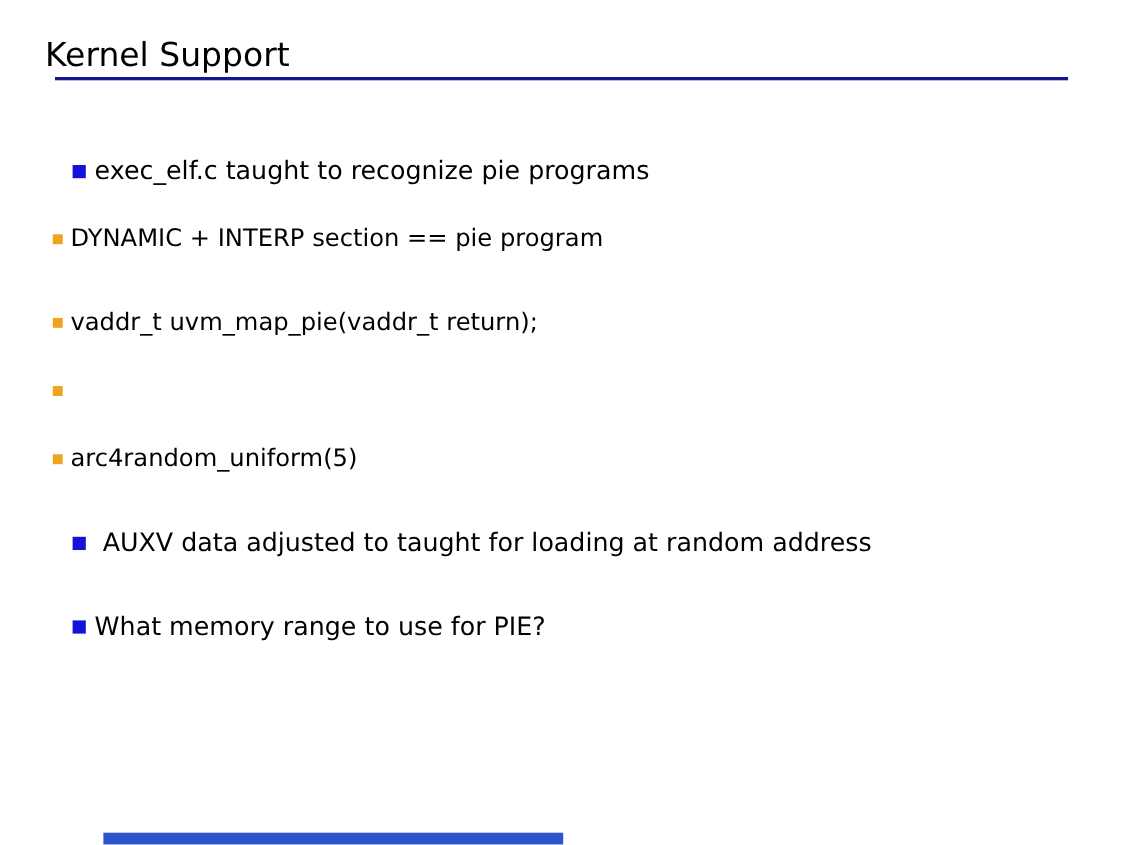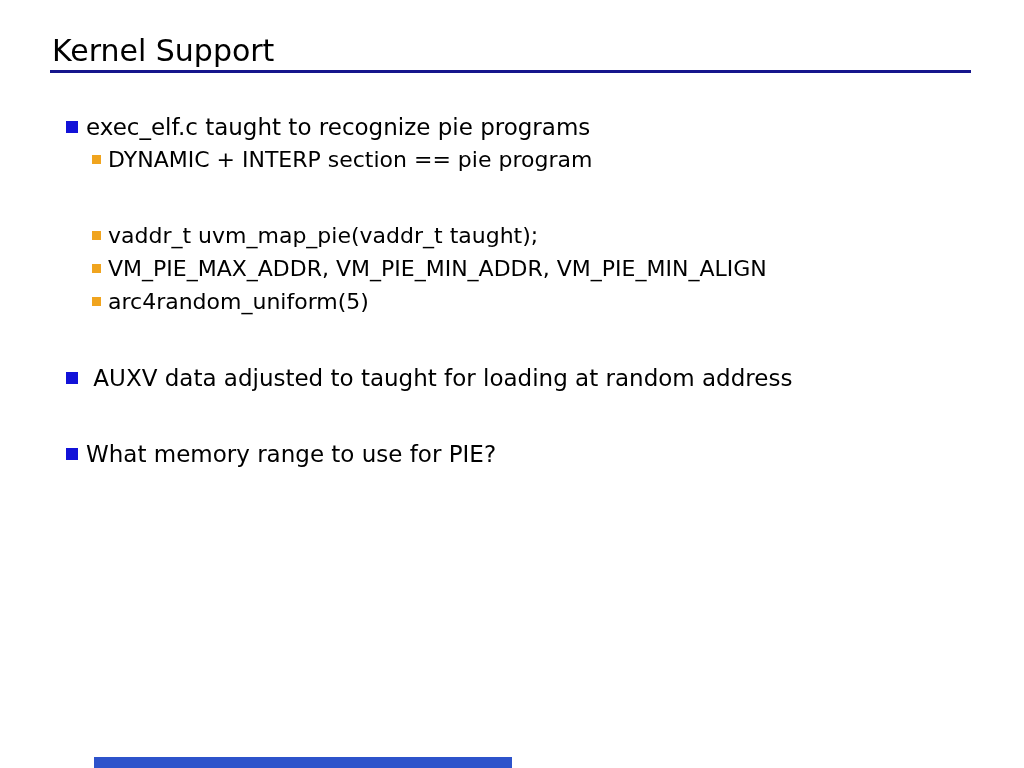--- a/index.html
+++ b/index.html
@@ -11,21 +11,21 @@
     position: relative;
     width: 1024px;
     height: 768px;
     background: #ffffff;
     overflow: hidden;
     font-family: "DejaVu Sans", "Liberation Sans", sans-serif;
     color: #000000;
   }
   .slide-title {
     position: absolute;
-    left: 52px;
+    left: 41px;
     top: 33px;
     font-size: 30px;
     font-weight: 500;
     letter-spacing: 0px;
     color: #000000;
     white-space: nowrap;
   }
   .title-rule {
     position: absolute;
     left: 50px;
@@ -42,26 +42,27 @@
   }
   .group + .group {
     margin-top: 43px;
   }
   .line {
     display: flex;
     align-items: center;
     height: 33px;
     font-size: 23px;
     white-space: nowrap;
+    margin-top: 29px;
   }
   .line.l1 {
     padding-left: 66px;
   }
   .line.l2 {
-    padding-left: 92px;
+    padding-left: 48px;
     font-size: 22px;
   }
   .bullet {
     flex: 0 0 auto;
     display: inline-block;
   }
   .l1 .bullet {
     width: 12px;
     height: 12px;
     margin-right: 8px;
@@ -103,25 +104,24 @@
       </div>
       <div class="line l2">
         <span class="bullet"></span>
         <span class="btext">DYNAMIC + INTERP section == pie program</span>
       </div>
     </div>
 
     <div class="group">
       <div class="line l2">
         <span class="bullet"></span>
-        <span class="btext">vaddr_t uvm_map_pie(vaddr_t taught);</span>
+        <span class="btext">vaddr_t uvm_map_pie(vaddr_t return);</span>
       </div>
       <div class="line l2">
         <span class="bullet"></span>
-        <span class="btext">VM_PIE_MAX_ADDR, VM_PIE_MIN_ADDR, VM_PIE_MIN_ALIGN</span>
       </div>
       <div class="line l2">
         <span class="bullet"></span>
         <span class="btext">arc4random_uniform(5)</span>
       </div>
     </div>
 
     <div class="group">
       <div class="line l1">
         <span class="bullet"></span>

